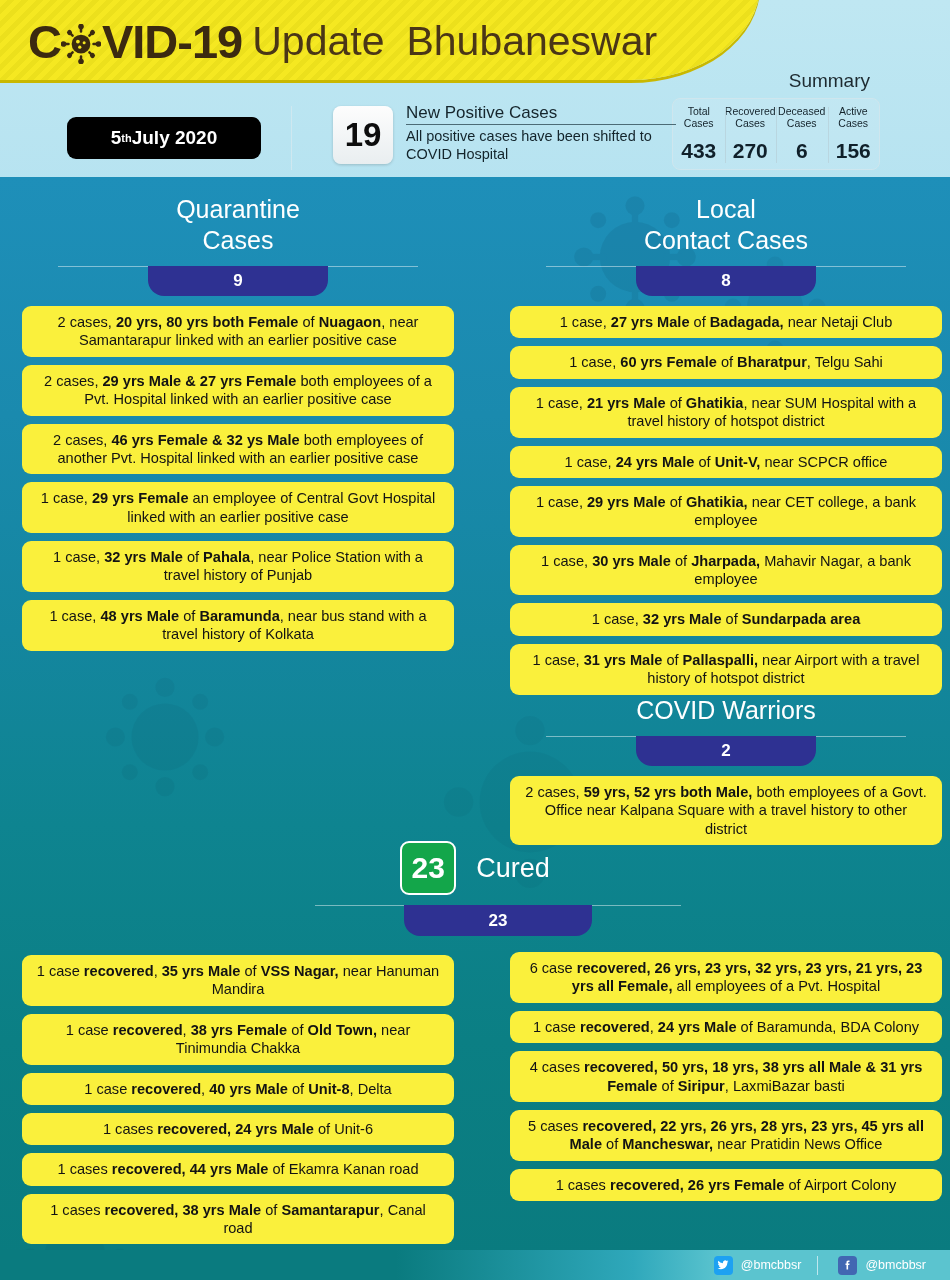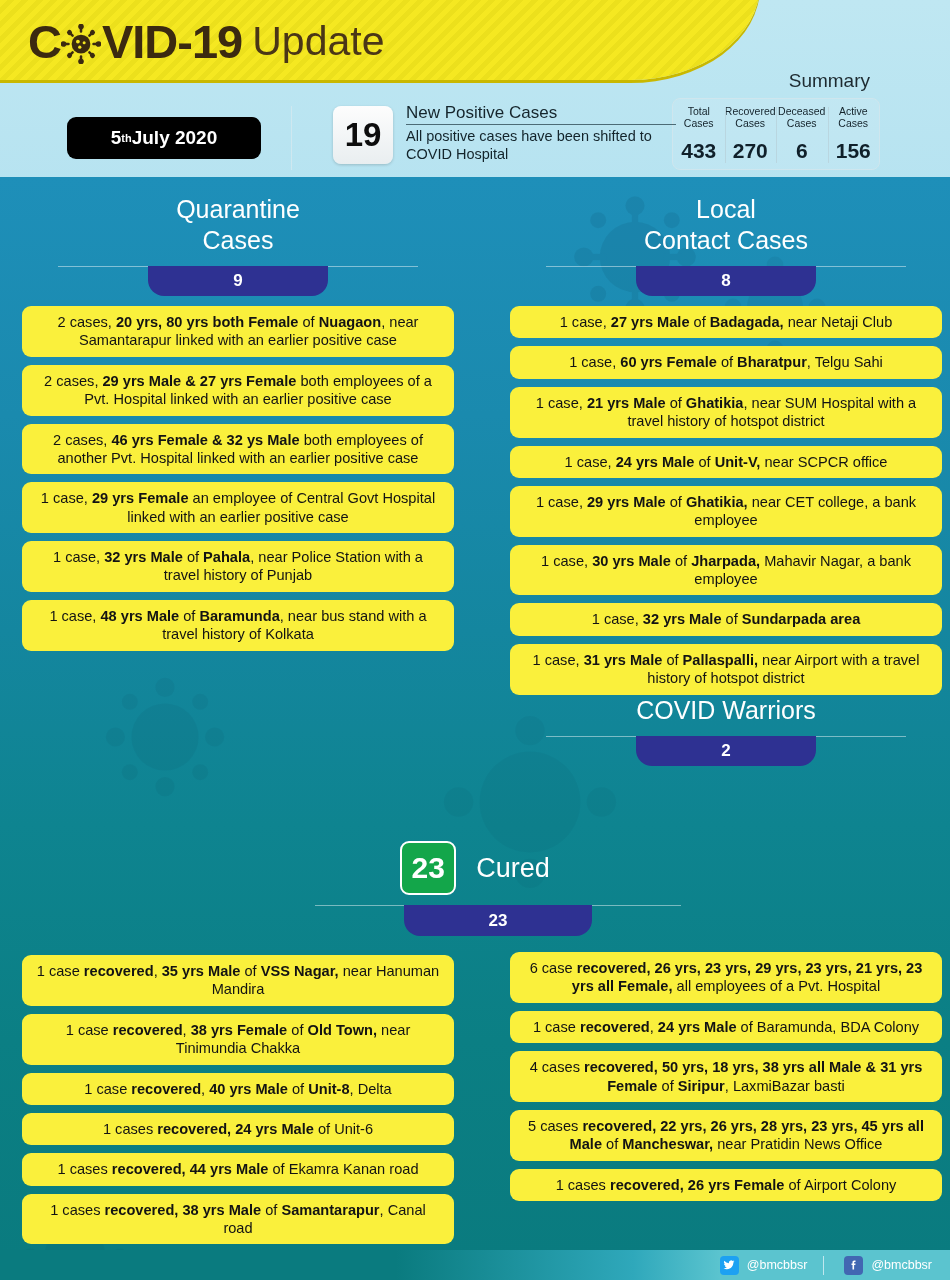--- a/index.html
+++ b/index.html
@@ -175,21 +175,21 @@
     background: #2e3192; border-radius: 0 0 16px 16px;
     color: #fff; font-size: 17px; font-weight: bold;
     display: flex; align-items: center; justify-content: center;
   }
 
   
   .footer {
     position: absolute; left: 0; bottom: 0; width: 950px; height: 30px;
     background: #5bc4cf;
     display: flex; align-items: center; justify-content: flex-end;
-    padding-right: 18px;
+    padding-right: 24px;
   }
   .footer-fade {
     position: absolute; left: 0; bottom: 0; width: 720px; height: 30px;
     background: linear-gradient(90deg,#0a7b7f 0%, #0a7b7f 55%, #2fa8bb 88%, #5bc4cf 100%);
   }
   .social { display: flex; align-items: center; gap: 8px; z-index: 2; }
   .social + .social { margin-left: 16px; border-left: 1px solid #bfe7ee; padding-left: 20px; }
   .sbadge {
     width: 19px; height: 19px; border-radius: 4px;
     display: flex; align-items: center; justify-content: center;
@@ -235,20 +235,21 @@
           </g>
           <g fill="#f5e821">
             <circle cx="27" cy="28" r="3"></circle>
               <circle cx="37" cy="30" r="2.4"></circle>
             <circle cx="30" cy="37" r="2.6"></circle>
           </g>
         </svg>
       </span>
       <span class="logo-vid">VID-19</span>
       <span class="logo-update">Update</span>
+      <span class="logo-city">Bhubaneswar</span>
     </div>
   </div>
 
   <div class="summary-title">Summary</div>
   <div class="summary-box">
     <div class="sum-cell">
       <div class="sum-label">
         <span>Total</span><br>
         <span>Cases</span>
       </div>
@@ -373,20 +374,23 @@
         <div class="card">1 case, <b>30 yrs Male</b> of <b>Jharpada,</b> Mahavir Nagar, a bank employee</div>
         <div class="card">1 case, <b>32 yrs Male</b> of <b>Sundarpada area</b></div>
         <div class="card">1 case, <b>31 yrs Male</b> of <b>Pallaspalli,</b> near Airport with a travel history of hotspot district</div>
       </div>
     </div>
 
     <div class="col col-right" style="top: 518px;">
       <div class="sec-title">COVID Warriors</div>
       <div class="sec-rule"></div>
       <div class="count-pill">2</div>
+      <div class="cards">
+        <div class="card">2 cases, <b>59 yrs, 52 yrs both Male,</b> both employees of a Govt. Office near Kalpana Square with a travel history to other district</div>
+      </div>
     </div>
 
     <div class="cured-head">
       <div class="cured-num">23</div>
       <div class="cured-label">Cured</div>
     </div>
     <div class="cured-rule"></div>
     <div class="cured-pill">23</div>
 
     <div class="col col-left" style="top: 768px;">
@@ -394,21 +398,21 @@
         <div class="card">1 case <b>recovered</b>, <b>35 yrs Male</b> of <b>VSS Nagar,</b> near Hanuman Mandira</div>
         <div class="card">1 case <b>recovered</b>, <b>38 yrs Female</b> of <b>Old Town,</b> near Tinimundia Chakka</div>
         <div class="card">1 case <b>recovered</b>, <b>40 yrs Male</b> of <b>Unit-8</b>, Delta</div>
         <div class="card">1 cases <b>recovered, 24 yrs Male</b> of Unit-6</div>
         <div class="card">1 cases <b>recovered, 44 yrs Male</b> of Ekamra Kanan road</div>
         <div class="card">1 cases <b>recovered, 38 yrs Male</b> of <b>Samantarapur</b>, Canal road</div>
       </div>
     </div>
     <div class="col col-right" style="top: 765px;">
       <div class="cards">
-        <div class="card">6 case <b>recovered, 26 yrs, 23 yrs, 29 yrs, 23 yrs, 21 yrs, 23 yrs all Female,</b> all employees of a Pvt. Hospital</div>
+        <div class="card">6 case <b>recovered, 26 yrs, 23 yrs, 32 yrs, 23 yrs, 21 yrs, 23 yrs all Female,</b> all employees of a Pvt. Hospital</div>
         <div class="card">1 case <b>recovered</b>, <b>24 yrs Male</b> of Baramunda, BDA Colony</div>
         <div class="card">4 cases <b>recovered, 50 yrs, 18 yrs, 38 yrs all Male &amp; 31 yrs Female</b> of <b>Siripur</b>, LaxmiBazar basti</div>
         <div class="card">5 cases <b>recovered, 22 yrs, 26 yrs, 28 yrs, 23 yrs, 45 yrs all Male</b> of <b>Mancheswar,</b> near Pratidin News Office</div>
         <div class="card">1 cases <b>recovered, 26 yrs Female</b> of Airport Colony</div>
       </div>
     </div>
   </div>
 
   <div class="footer">
     <div class="footer-fade"></div>

